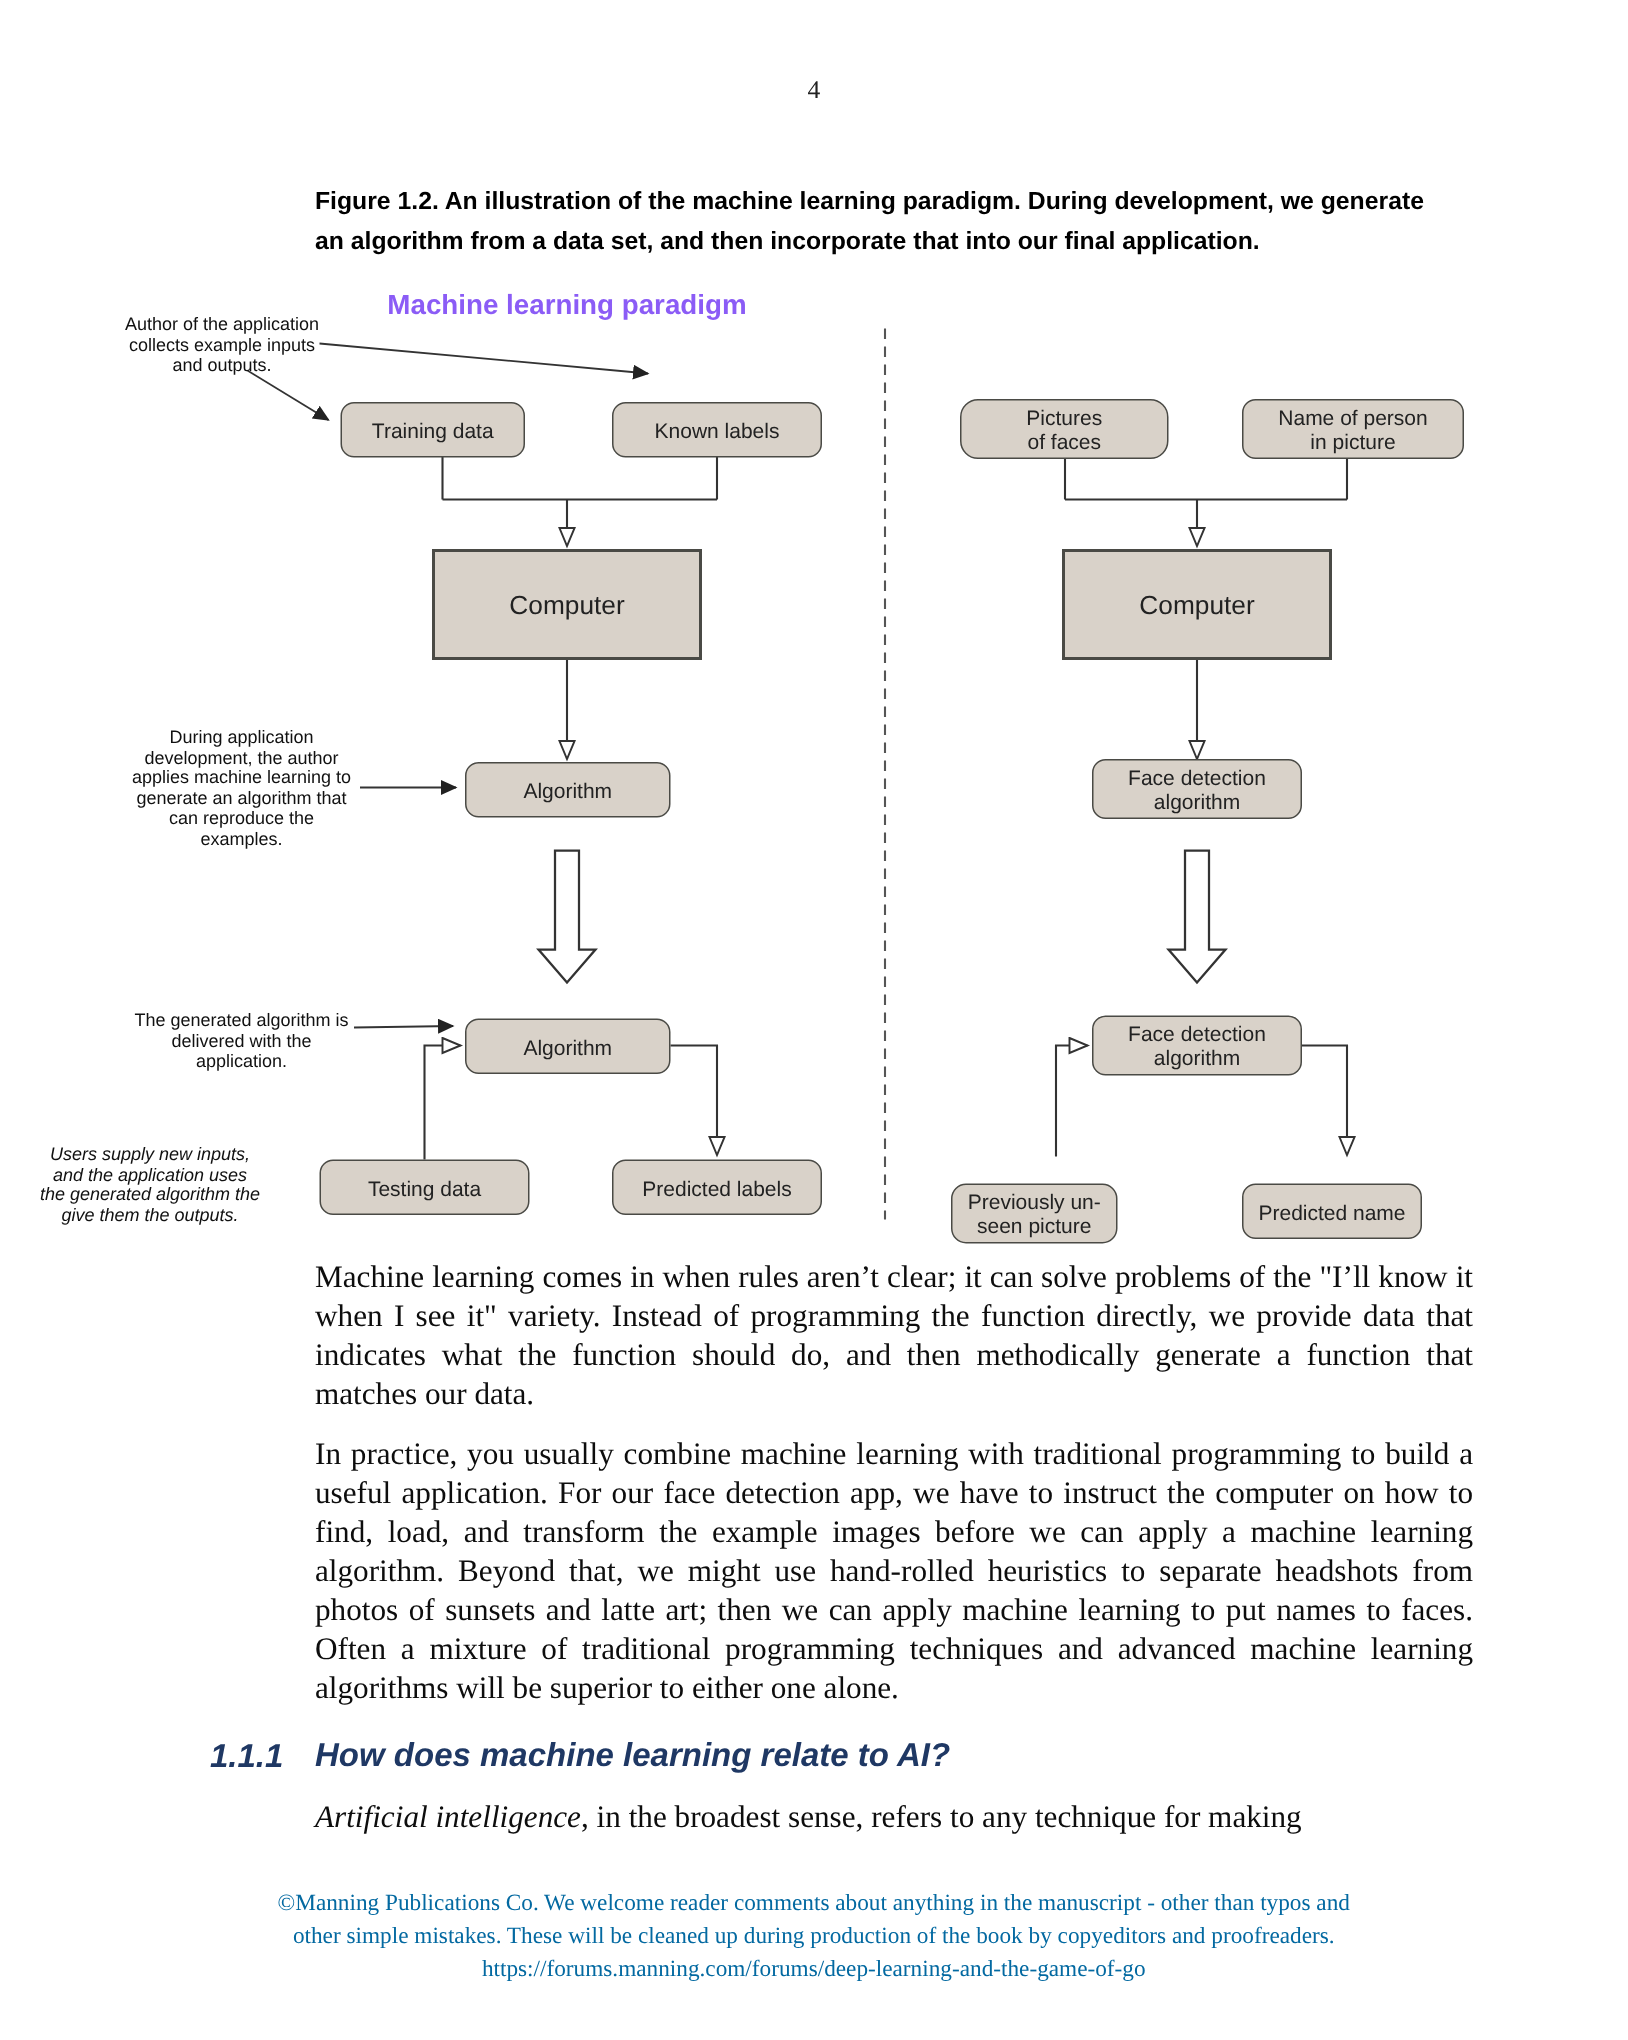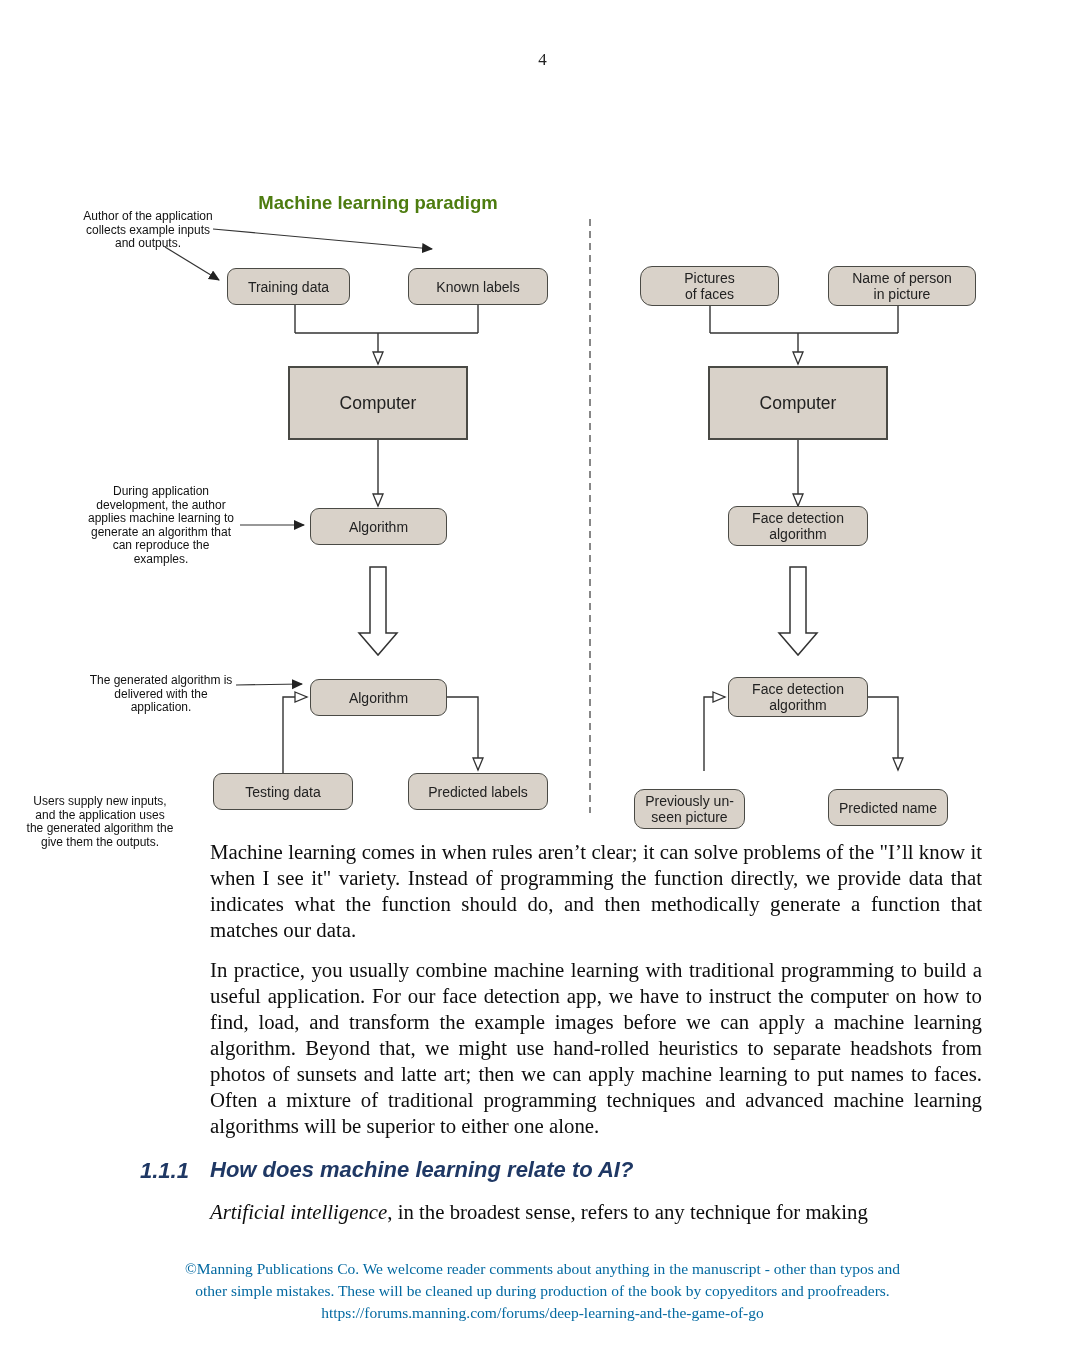--- a/index.html
+++ b/index.html
@@ -20,42 +20,42 @@
     font-size:16.5px; line-height:27px; white-space:pre-line; color:#000;
   }
   
   .diagram {
     position:absolute; top:185px; left:0; width:1085px; height:650px;
     font-family:"Liberation Sans", sans-serif;
   }
   .diagram svg { position:absolute; left:0; top:0; }
   .col-title {
     position:absolute; font-weight:bold; font-size:18.5px;
-    text-align:center; color:#4d7c0f;
+    text-align:center; color:#8b5cf6;
   }
   .col-title.left  { left:238px; top:7px;  width:280px; }
   .col-title.right { left:658px; top:9px;  width:280px; }
   .dbox {
     position:absolute; display:flex; align-items:center; justify-content:center;
     background:var(--box-fill,#d9d2c9); border:1.5px solid var(--box-border,#4a4a45);
     border-radius:9px; color:#222;
   }
   .dbox-label {
     font-size:14px; line-height:16px; text-align:center; white-space:pre-line;
   }
   .dbox.computer { border-radius:0; border-width:2px; }
   .dbox.computer .dbox-label { font-size:17.5px; }
   .ann {
     position:absolute; font-size:12px; line-height:13.5px;
     text-align:center; white-space:pre-line; color:#111;
   }
   .ann-author    { left:58px; top:25px;  width:180px; }
   .ann-during    { left:61px; top:300px; width:200px; }
   .ann-generated { left:61px; top:489px; width:200px; }
-  .ann-users     { left:10px; top:610px; width:180px; }
+  .ann-users     { left:10px; top:578px; width:180px;font-style:italic; }
   
   .b-training   { left:227px; top:83px;  width:123px; height:37px; }
   .b-known      { left:408px; top:83px;  width:140px; height:37px; }
   .b-computer-l { left:288px; top:181px; width:180px; height:74px; }
   .b-alg1       { left:310px; top:323px; width:137px; height:37px; }
   .b-alg2       { left:310px; top:494px; width:137px; height:37px; }
   .b-testing    { left:213px; top:588px; width:140px; height:37px; }
   .b-predlabels { left:408px; top:588px; width:140px; height:37px; }
   .b-pictures   { left:640px; top:81px;  width:139px; height:40px;border-radius:12px; }
   .b-nameperson { left:828px; top:81px;  width:148px; height:40px; }
@@ -84,20 +84,22 @@
     text-align:center; font-size:15.5px; line-height:22px; color:#0369a1;
   }
 </style>
 </head>
 <body>
 
 <div class="page">
 
   <div class="page-number">4</div>
 
+  <div class="figure-caption">Figure 1.2. An illustration of the machine learning paradigm. During development, we generate
+an algorithm from a data set, and then incorporate that into our final application.</div>
 
   <div class="diagram">
 
     <svg width="1085" height="650" viewBox="0 0 1085 650">
       <defs>
         <marker id="oa" markerWidth="16" markerHeight="14" refX="13" refY="6" orient="auto" markerUnits="userSpaceOnUse">
           <path d="M1,1 L13,6 L1,11 Z" fill="#ffffff" stroke="#333333" stroke-width="1.3"></path>
         </marker>
         <marker id="sa" markerWidth="12" markerHeight="11" refX="10" refY="5" orient="auto" markerUnits="userSpaceOnUse">
           <path d="M0,0 L11,5 L0,10 Z" fill="#222222"></path>

